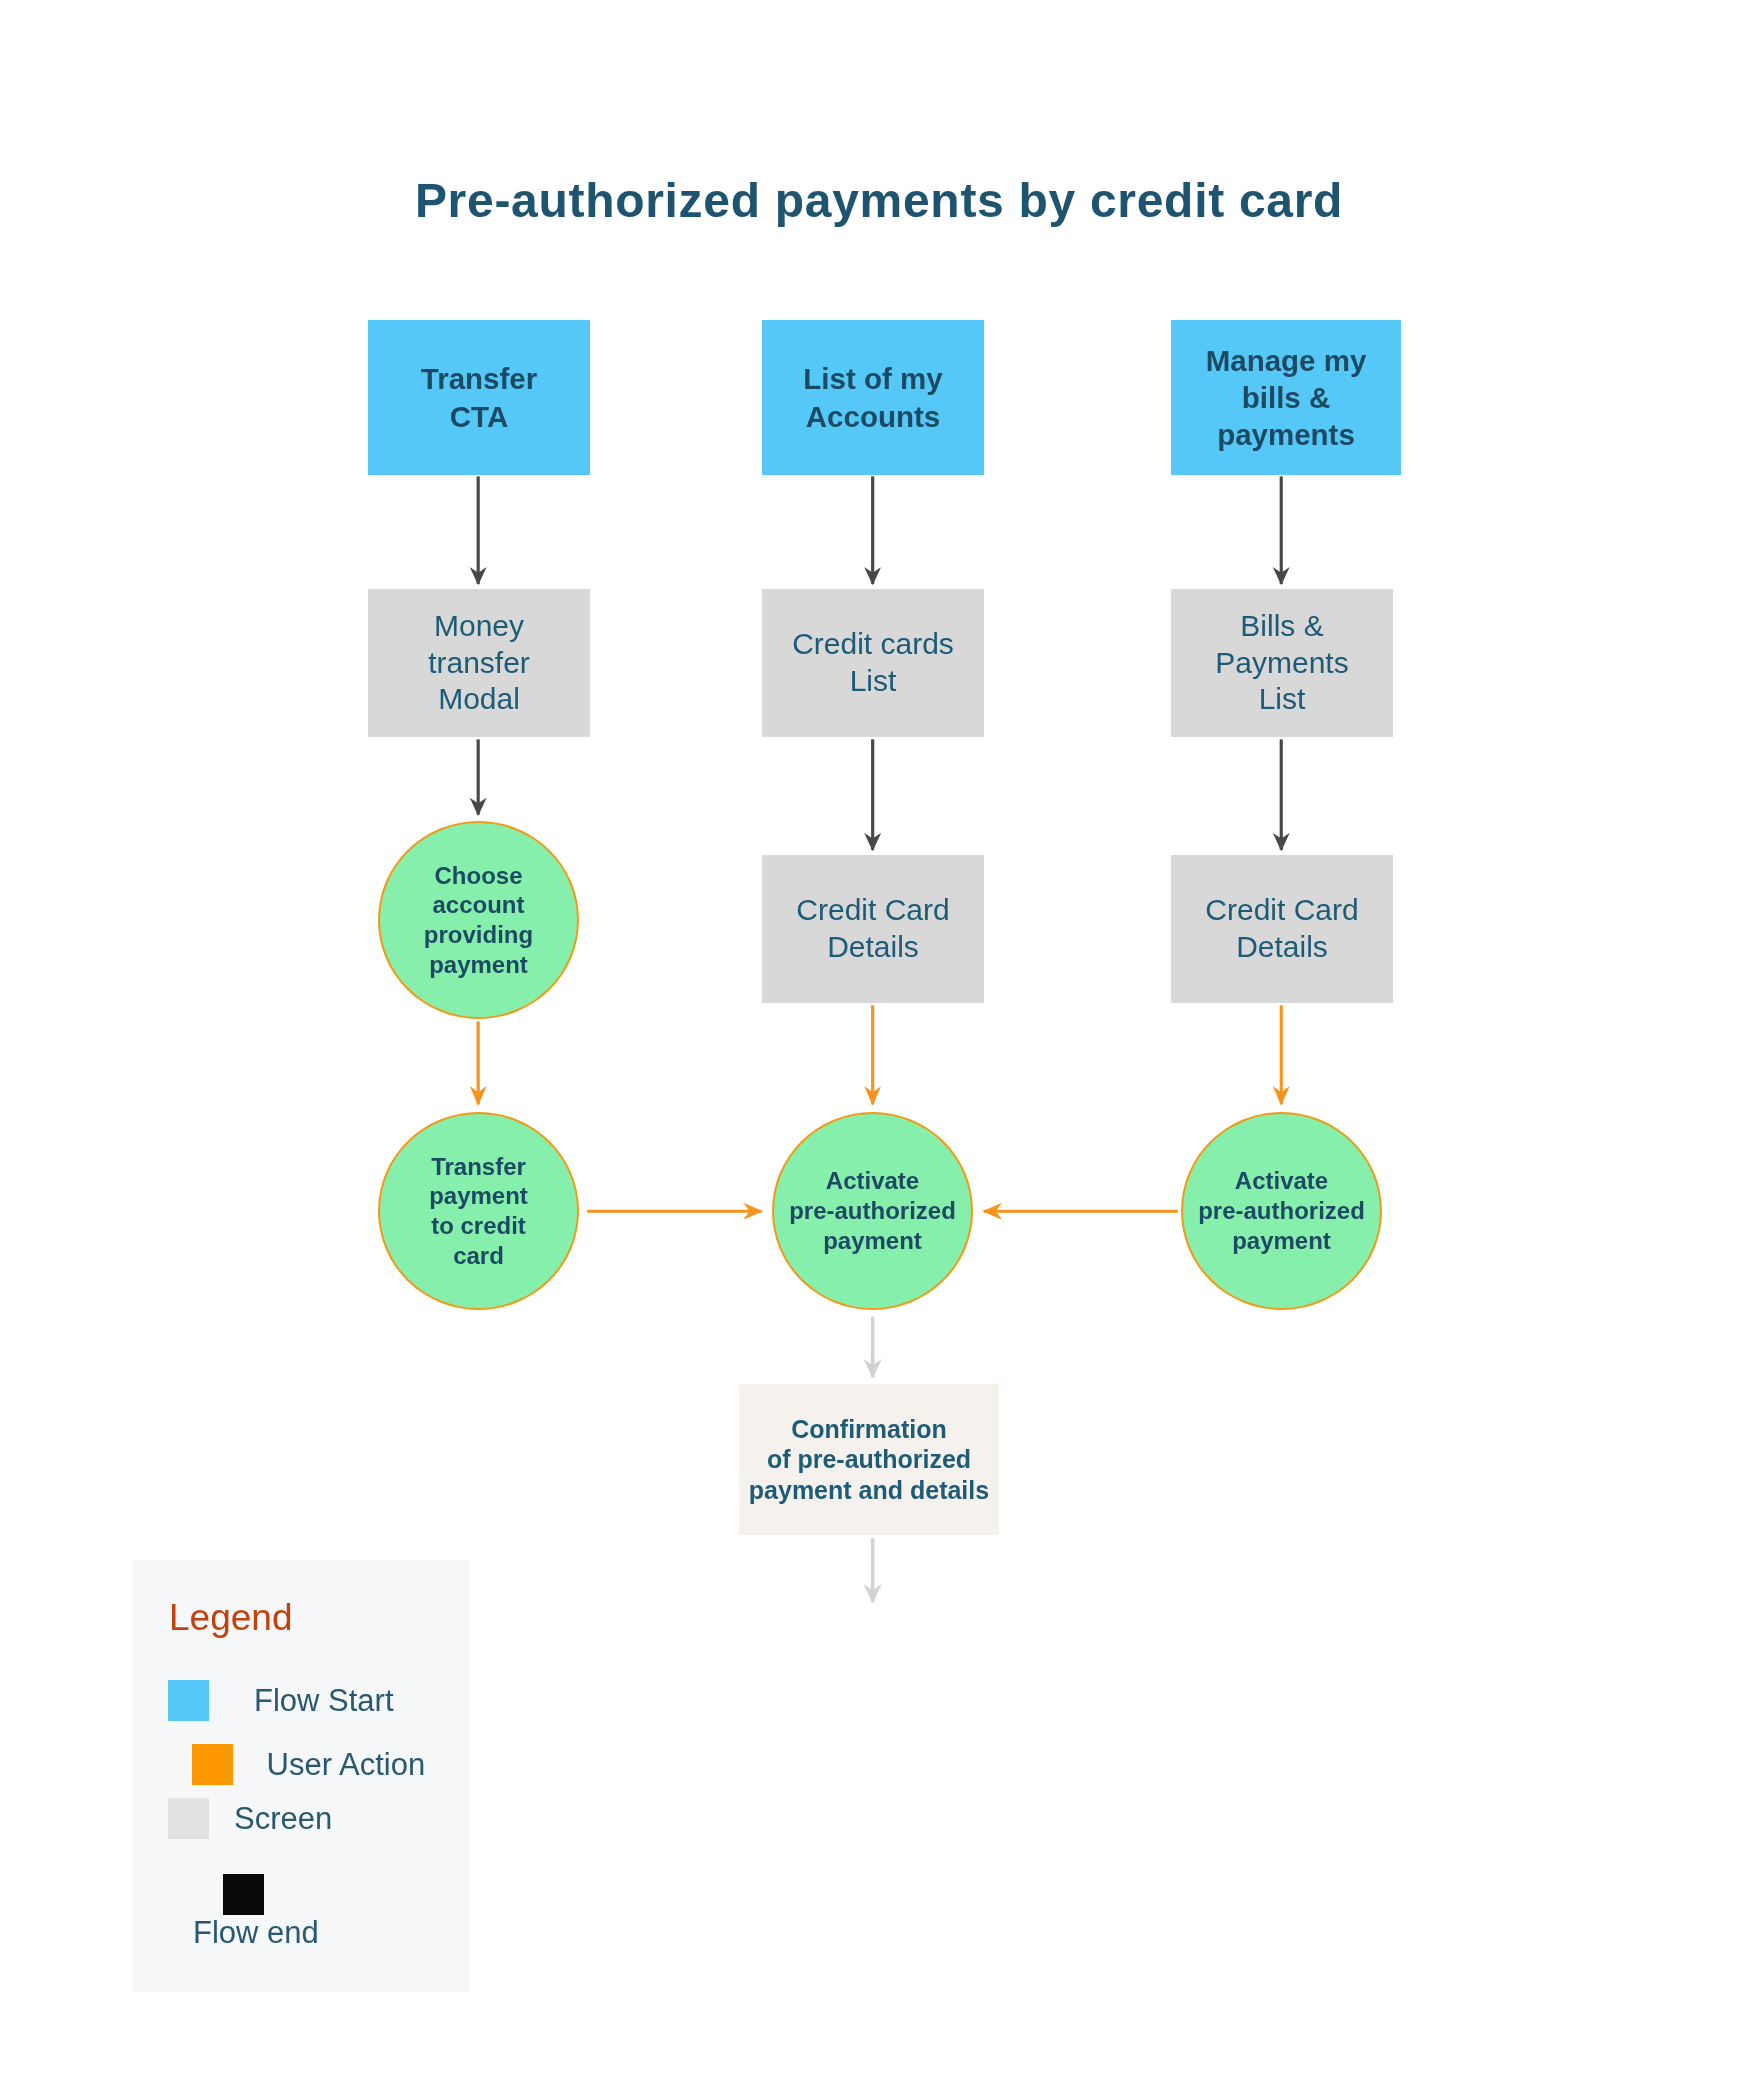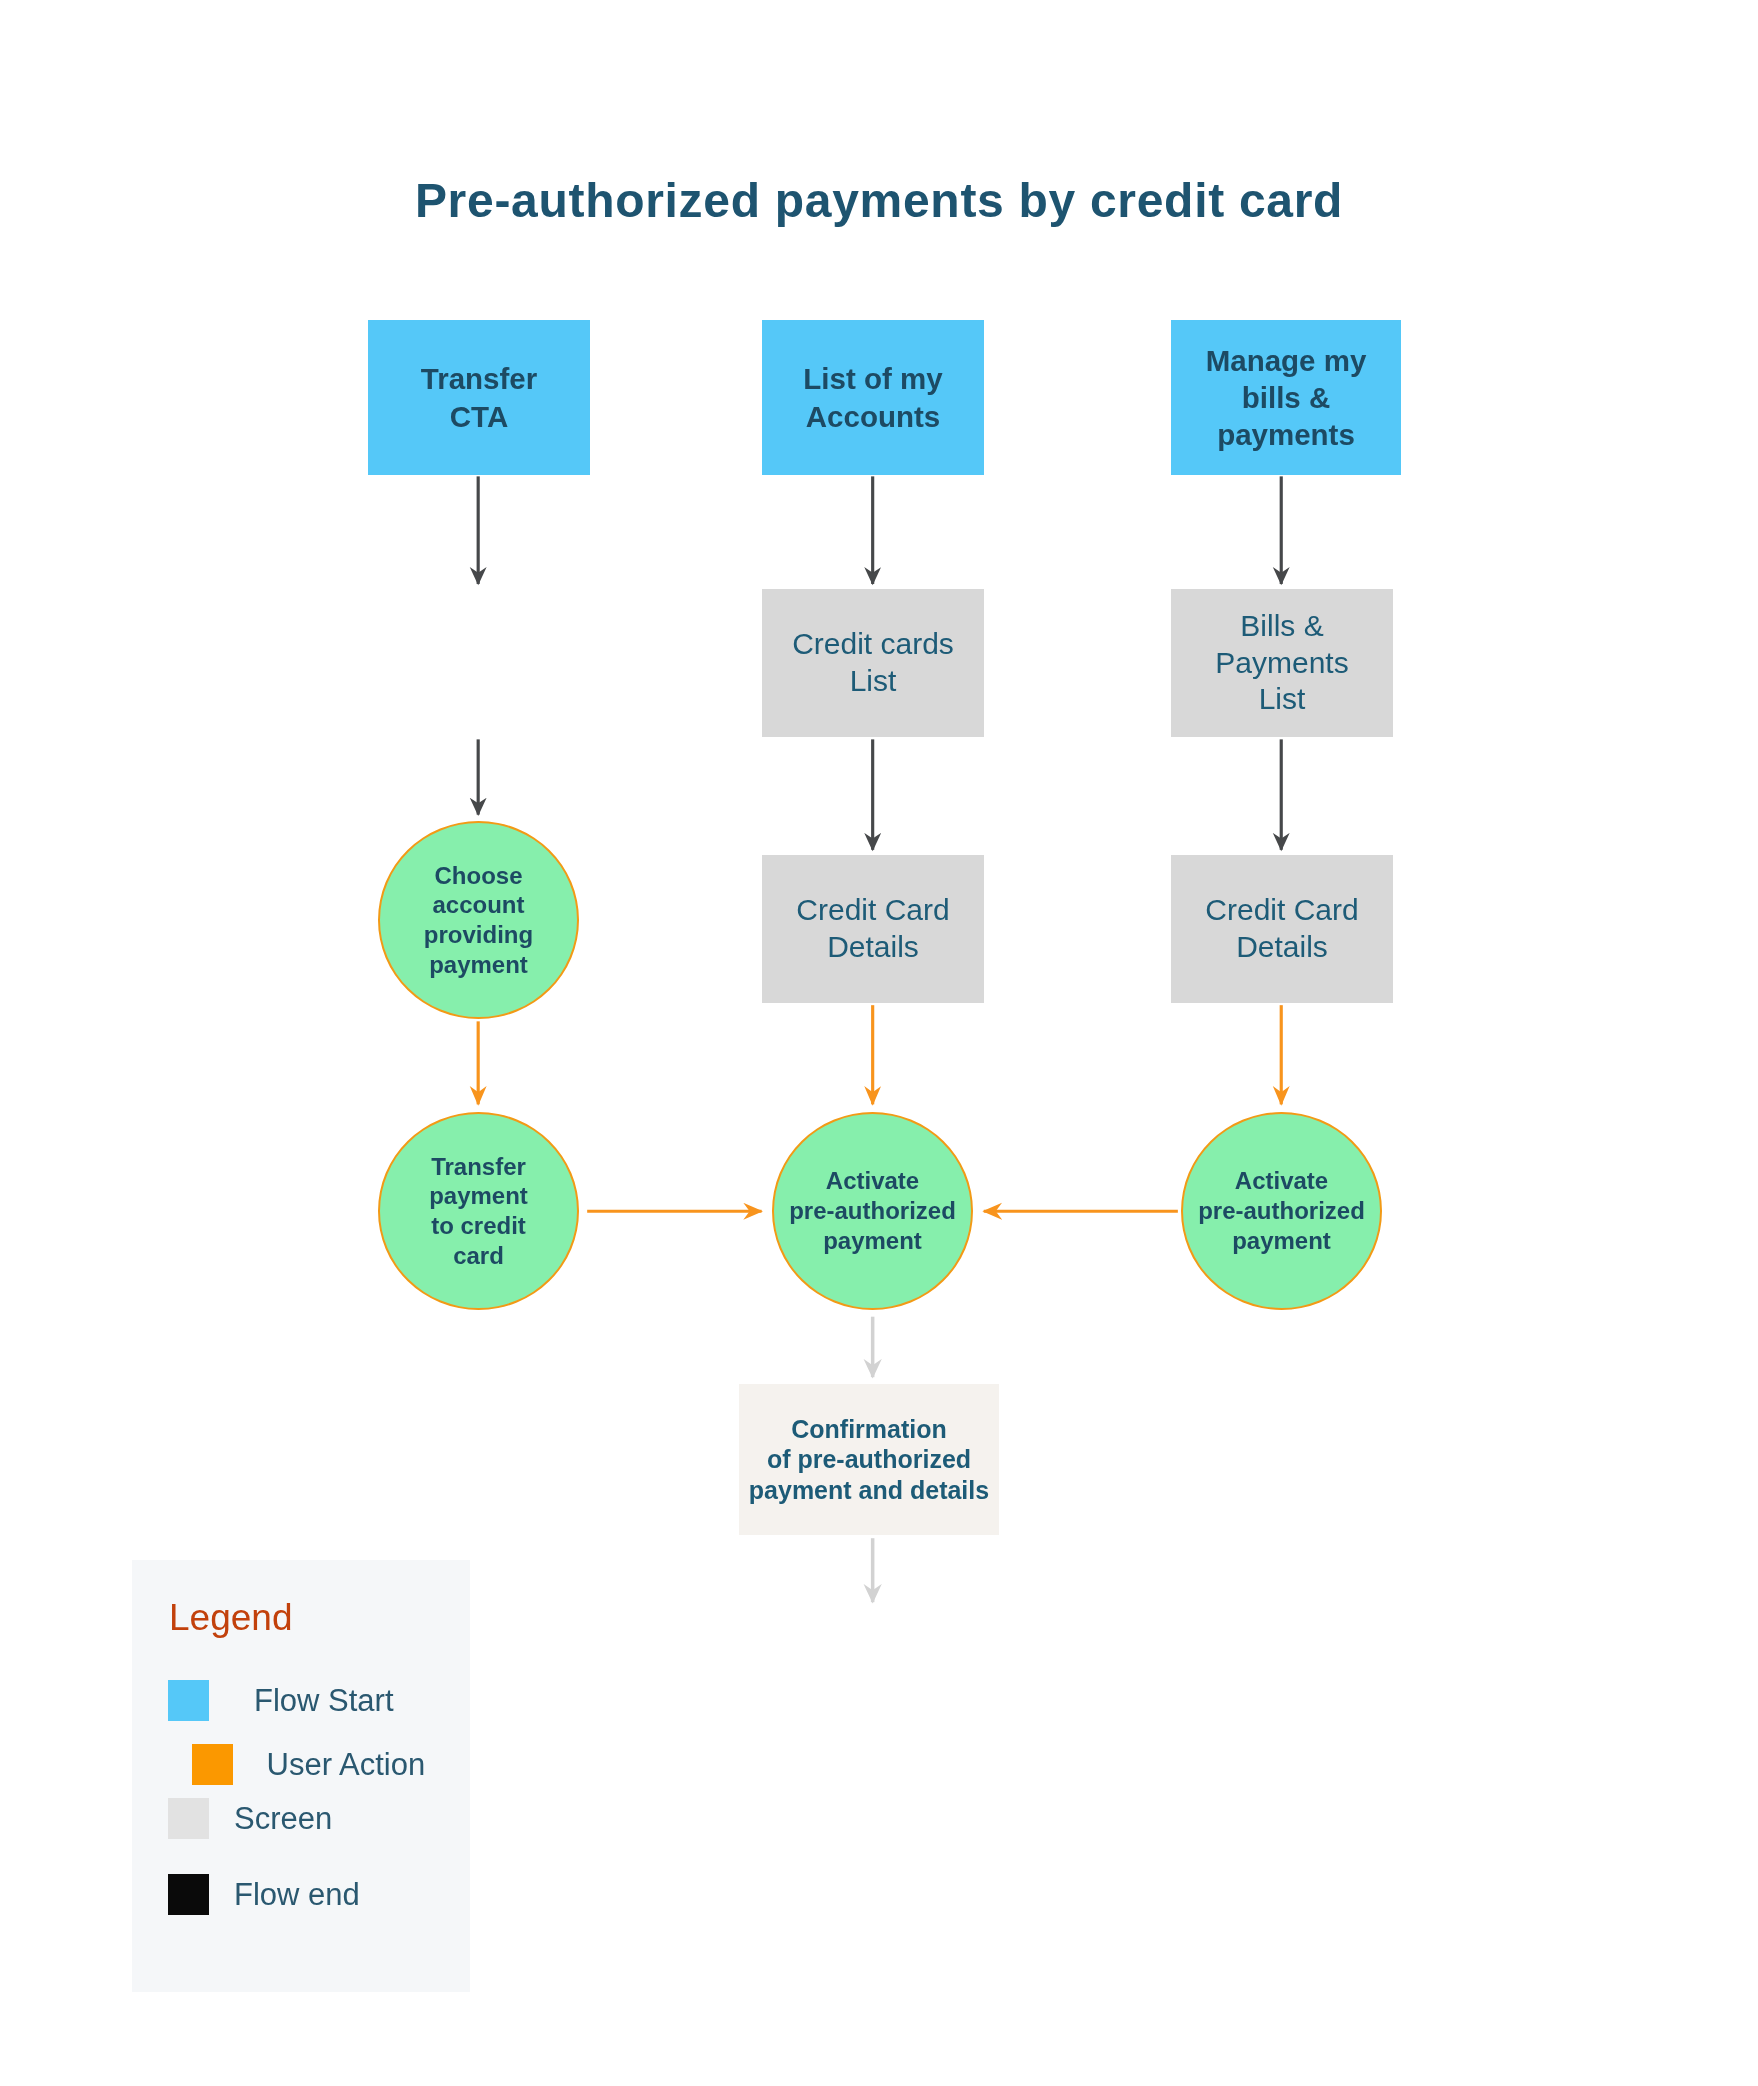--- a/index.html
+++ b/index.html
@@ -39,21 +39,21 @@
   #n-action-activate-c{left:772px;top:1112px;width:201px;height:198px;}
   #n-action-activate-r{left:1181px;top:1112px;width:201px;height:198px;}
   #n-confirmation{left:739px;top:1384px;width:260px;height:151px;}
   #n-end{left:739px;top:1613px;width:261px;height:154px;}
   
   #flow-arrows{left:0;top:0;width:1758px;height:2087px;pointer-events:none;}
   
   #legend-panel{left:132px;top:1560px;width:338px;height:432px;background:#f5f7f9;}
   #legend-title{position:absolute;left:37px;top:37px;font-size:37px;font-weight:normal;color:#c2410c;}
   .legend-row{position:absolute;left:36px;display:flex;align-items:center;height:41px;}
-  .legend-row.r0{top:120px;gap:20px;} .legend-row.r1{top:184px;padding-left:24px;} .legend-row.r2{top:238px;} .legend-row.r3{top:314px;}
+  .legend-row.r0{top:120px;gap:20px;} .legend-row.r1{top:184px;padding-left:24px;} .legend-row.r2{top:238px;} .legend-row.r3{top:314px;flex-direction:column;}
   .swatch{width:41px;height:41px;flex:0 0 41px;}
   .swatch.flow-start-sw{background:#55c8f8;}
   .swatch.user-action-sw{background:#fb9800;}
   .swatch.screen-sw{background:#e2e2e2;}
   .swatch.flow-end-sw{background:#0a0a0a;}
   .legend-label{margin-left:25px;font-size:31px;color:#2a5870;white-space:pre;}
 </style>
 </head>
 <body>
 
@@ -94,20 +94,23 @@
   </svg>
 
   <div id="n-start-1" class="abs node flow-start">Transfer
 CTA</div>
   <div id="n-start-2" class="abs node flow-start">List of my
 Accounts</div>
   <div id="n-start-3" class="abs node flow-start">Manage my
 bills &amp;
 payments</div>
 
+  <div id="n-screen-1" class="abs node screen">Money
+transfer
+Modal</div>
   <div id="n-screen-2" class="abs node screen">Credit cards
 List</div>
   <div id="n-screen-3" class="abs node screen">Bills &amp;
 Payments
 List</div>
 
   <div id="n-action-choose" class="abs node action">Choose
 account
 providing
 payment</div>

